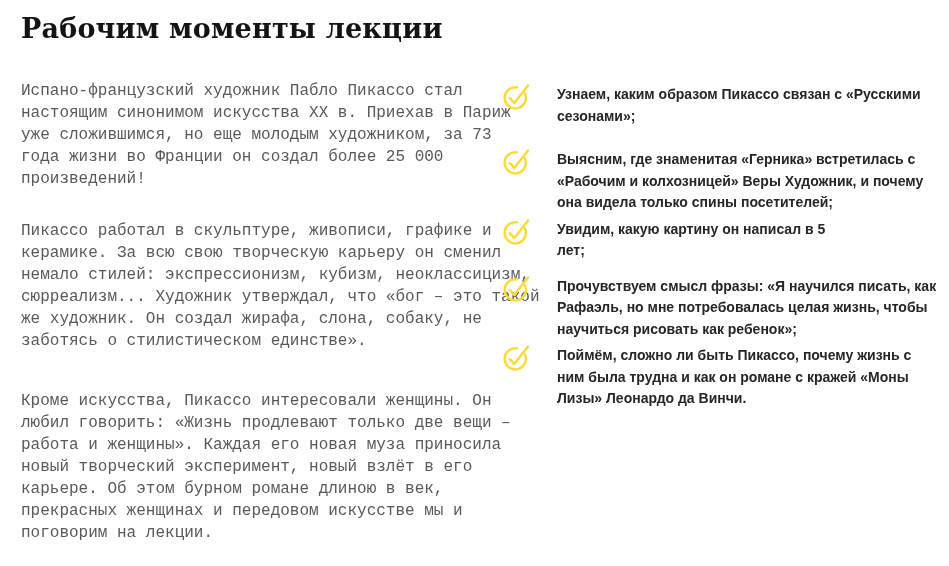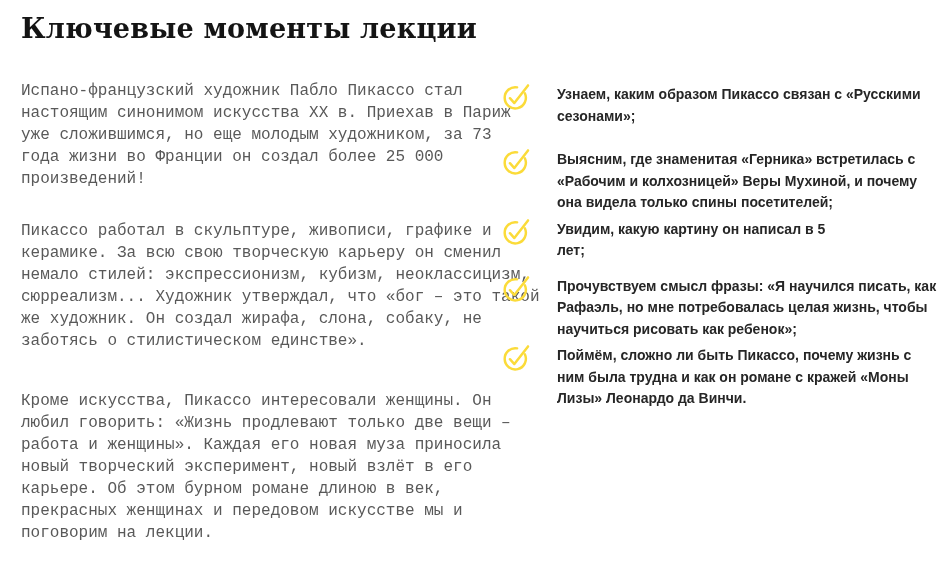--- a/index.html
+++ b/index.html
@@ -78,21 +78,21 @@
     line-height: 21.5px;
     color: #262626;
     white-space: pre;
   }
 </style>
 </head>
 <body>
 
 <main class="page">
 
-  <h1 class="title">Ключевые моменты лекции</h1>
+  <h1 class="title">Рабочим моменты лекции</h1>
 
   <div class="columns">
 
     <div class="col-left">
       <p class="intro-par">Испано-французский художник Пабло Пикассо стал
 настоящим синонимом искусства XX в. Приехав в Париж
 уже сложившимся, но еще молодым художником, за 73
 года жизни во Франции он создал более 25 000
 произведений!</p>
       <p class="intro-par">Пикассо работал в скульптуре, живописи, графике и
@@ -124,21 +124,21 @@
       </li>
 
       <li>
         <span class="check-wrap">
           <svg viewBox="0 0 34 34" fill="none" xmlns="http://www.w3.org/2000/svg">
             <path d="M 25.9 13.9 A 12 12 0 1 1 17.1 7.2" stroke-width="2.8" stroke-linecap="round" fill="none" stroke="#FBDB39"></path>
             <path d="M 9 19.5 L 14 25 L 29.5 5" stroke-width="2.8" stroke-linecap="round" stroke-linejoin="round" fill="none" stroke="#FBDB39"></path>
           </svg>
         </span>
         <p class="item-text">Выясним, где знаменитая «Герника» встретилась с
-«Рабочим и колхозницей» Веры Мухиной, и почему
+«Рабочим и колхозницей» Веры Художник, и почему
 она видела только спины посетителей;</p>
       </li>
 
       <li>
         <span class="check-wrap">
           <svg viewBox="0 0 34 34" fill="none" xmlns="http://www.w3.org/2000/svg">
             <path d="M 25.9 13.9 A 12 12 0 1 1 17.1 7.2" stroke-width="2.8" stroke-linecap="round" fill="none" stroke="#FBDB39"></path>
             <path d="M 9 19.5 L 14 25 L 29.5 5" stroke-width="2.8" stroke-linecap="round" stroke-linejoin="round" fill="none" stroke="#FBDB39"></path>
           </svg>
         </span>

